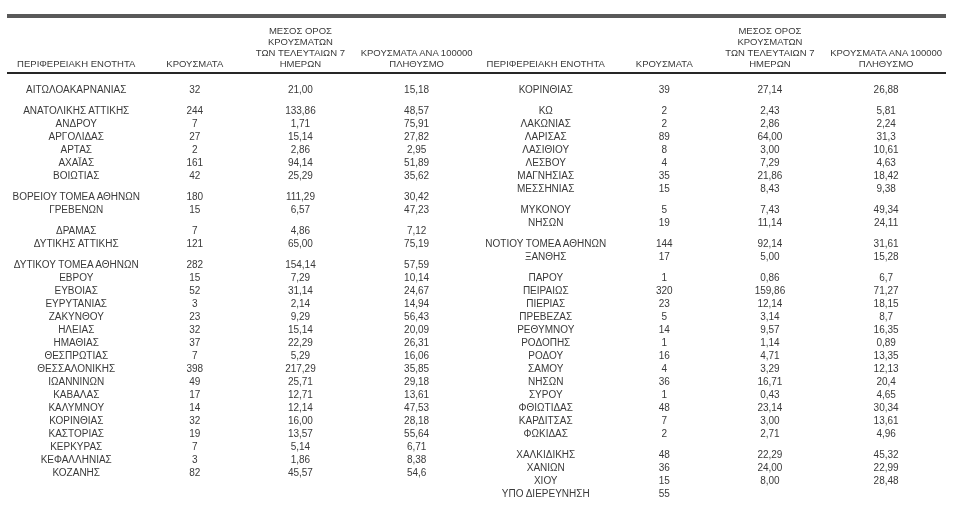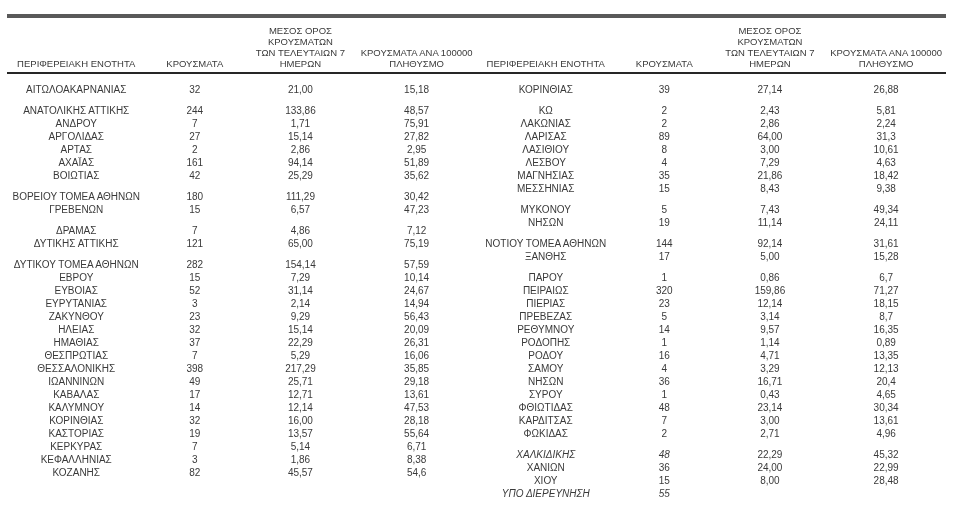--- a/index.html
+++ b/index.html
@@ -60,21 +60,21 @@
   }
   .row.gap { margin-top: 8px; }
   .cell {
     font-size: 10px;
     line-height: 13px;
     text-align: center;
     box-sizing: border-box;
     white-space: nowrap;
     overflow: visible;
   }
-  .italic { font-style: italic; }
+  .italic { }
 </style>
 </head>
 <body>
 
 <div class="page">
 
   <div class="top-rule"></div>
 
   <div class="header-row">
     <div class="half">

